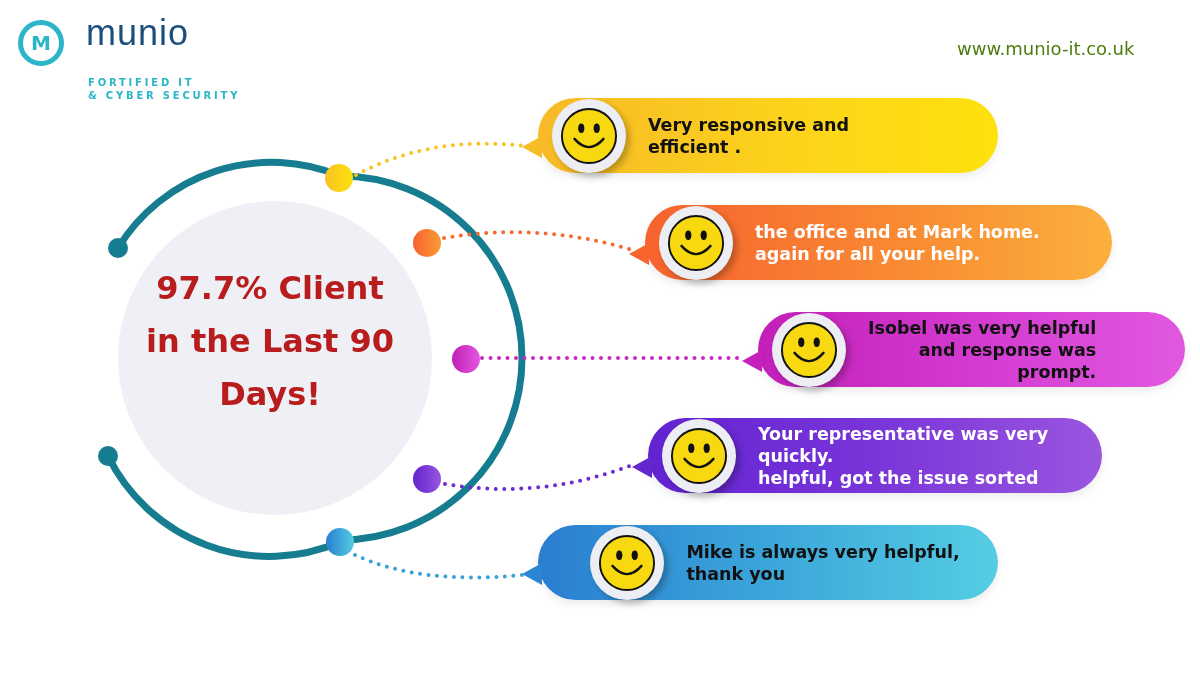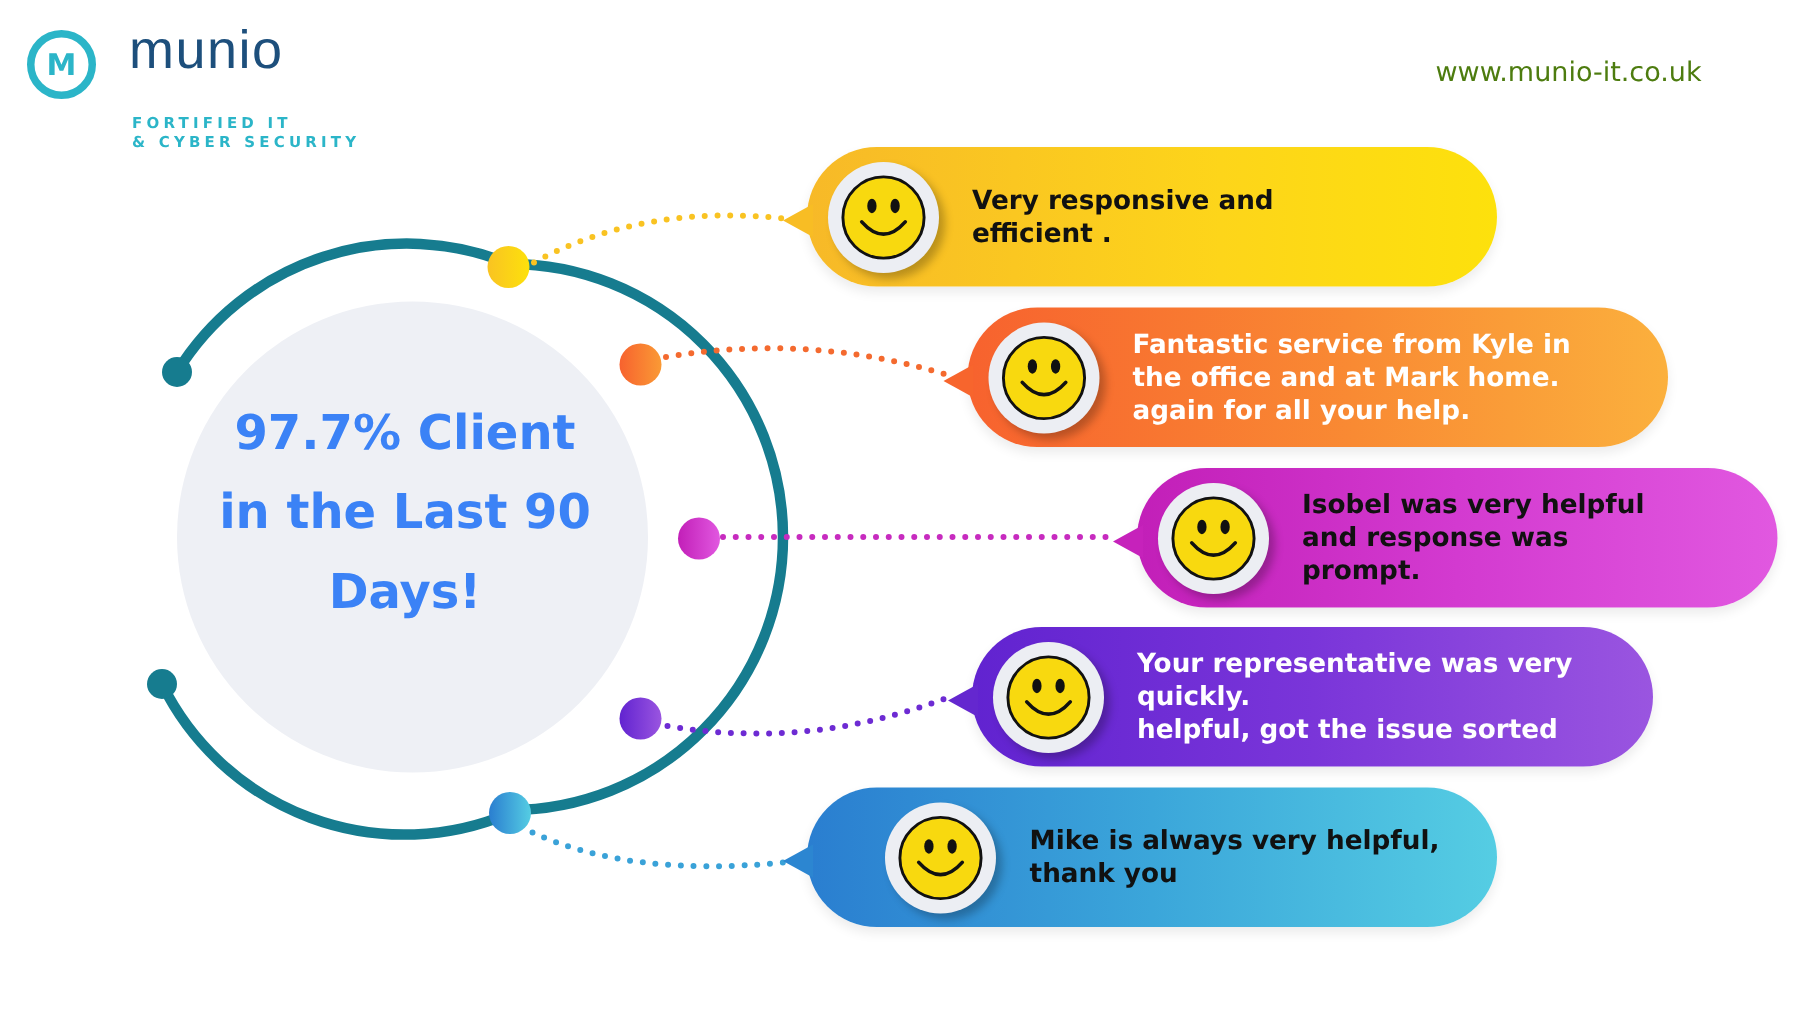--- a/index.html
+++ b/index.html
@@ -5,36 +5,36 @@
   html,body{margin:0;padding:0;}
   body{width:1200px;height:675px;background:#ffffff;position:relative;overflow:hidden;font-family:"DejaVu Sans","Liberation Sans",sans-serif;}
   .logo{position:absolute;left:18px;top:18px;width:240px;height:90px;}
   .logo-mark{position:absolute;left:0;top:2px;width:46px;height:46px;border:5px solid #2bb5c8;border-radius:50%;box-sizing:border-box;display:flex;align-items:center;justify-content:center;color:#2bb5c8;font-weight:bold;font-size:20px;font-family:"DejaVu Sans",sans-serif;}
   .logo-word{position:absolute;left:68px;top:-6px;font-size:36px;color:#1d4f7c;font-family:"Liberation Sans",sans-serif;letter-spacing:1px;}
   .logo-tag{position:absolute;left:70px;font-size:10px;letter-spacing:2.8px;color:#2bb5c8;font-weight:bold;font-family:"DejaVu Sans",sans-serif;}
   .logo-tag.l1{top:59px;}
   .logo-tag.l2{top:72px;}
   .url{position:absolute;left:957px;top:38px;font-size:18px;color:#4d7c0f;font-family:"DejaVu Sans",sans-serif;}
   svg.ring{position:absolute;left:0;top:0;}
-  .center-text{position:absolute;left:130px;top:262px;width:280px;text-align:center;color:#3b82f6;font-weight:bold;font-size:32px;line-height:53px;font-family:"DejaVu Sans",sans-serif;}
+  .center-text{position:absolute;left:130px;top:262px;width:280px;text-align:center;color:#b91c1c;font-weight:bold;font-size:32px;line-height:53px;font-family:"DejaVu Sans",sans-serif;}
   .center-text span{display:block;}
-  .bubble{position:absolute;height:93px;border-radius:49px;display:flex;align-items:center;box-shadow:0 4px 8px rgba(0,0,0,0.08);}
+  .bubble{position:absolute;height:75px;border-radius:49px;display:flex;align-items:center;box-shadow:0 4px 8px rgba(0,0,0,0.08);}
   .bubble .tail{position:absolute;left:-16px;top:38px;width:0;height:0;border-top:11px solid transparent;border-bottom:11px solid transparent;border-right:20px solid;}
   .smiley-wrap{position:relative;margin-left:14px;width:74px;height:74px;border-radius:50%;background:#eceef3;display:flex;align-items:center;justify-content:center;box-shadow:4px 4px 6px rgba(0,0,0,0.25);flex-shrink:0;}
   .smiley{width:58px;height:58px;}
   .btext{margin-left:22px;font-weight:bold;font-size:17.5px;line-height:22px;font-family:"DejaVu Sans",sans-serif;}
   .b1{left:538px;top:98px;width:460px;background:linear-gradient(90deg,#f7b928 0%,#fdd51a 60%,#fde10c 100%);}
   .b1 .tail{border-right-color:#f8bd24;}
   .b1 .btext{color:#111;}
   .b2{left:645px;top:205px;width:467px;background:linear-gradient(90deg,#f7622e 0%,#f98a33 55%,#fbb03d 100%);}
   .b2 .tail{border-right-color:#f7652d;}
   .b2 .btext{color:#fff;}
   .b3{left:758px;top:312px;width:427px;background:linear-gradient(90deg,#c21fb8 0%,#d33ad0 50%,#e158e0 100%);}
   .b3 .tail{border-right-color:#c622bb;}
-  .b3 .btext{color:#111;}
+  .b3 .btext{color:#111;text-align:right;}
   .b4{left:648px;top:418px;width:454px;background:linear-gradient(90deg,#6123d0 0%,#7a35d9 50%,#9a55e0 100%);}
   .b4 .tail{border-right-color:#6427cf;}
   .b4 .btext{color:#fff;}
   .b5{left:538px;top:525px;width:460px;background:linear-gradient(90deg,#2a7ed0 0%,#3ba6da 50%,#55cde3 100%);justify-content:center;}
   .b5 .tail{border-right-color:#2c86d1;}
   .b5 .btext{color:#111;}
 </style>
 </head>
 <body>
 
@@ -120,21 +120,20 @@
   <div class="tail"></div>
   <div class="smiley-wrap">
     <svg class="smiley" viewBox="0 0 60 60">
         <circle cx="30" cy="30" r="28" fill="#f8d90f" stroke="#111" stroke-width="2"></circle>
         <ellipse cx="22" cy="22" rx="3.2" ry="5" fill="#111"></ellipse>
         <ellipse cx="38" cy="22" rx="3.2" ry="5" fill="#111"></ellipse>
         <path d="M15 33 Q30 50 45 33" fill="none" stroke="#111" stroke-width="2.5" stroke-linecap="round"></path>
       </svg>
   </div>
   <div class="btext">
-    <div>Fantastic service from Kyle in</div>
     <div>the office and at Mark home.</div>
     <div>again for all your help.</div>
   </div>
 </div>
 
 <div class="bubble b3">
   <div class="tail"></div>
   <div class="smiley-wrap">
     <svg class="smiley" viewBox="0 0 60 60">
         <circle cx="30" cy="30" r="28" fill="#f8d90f" stroke="#111" stroke-width="2"></circle>

